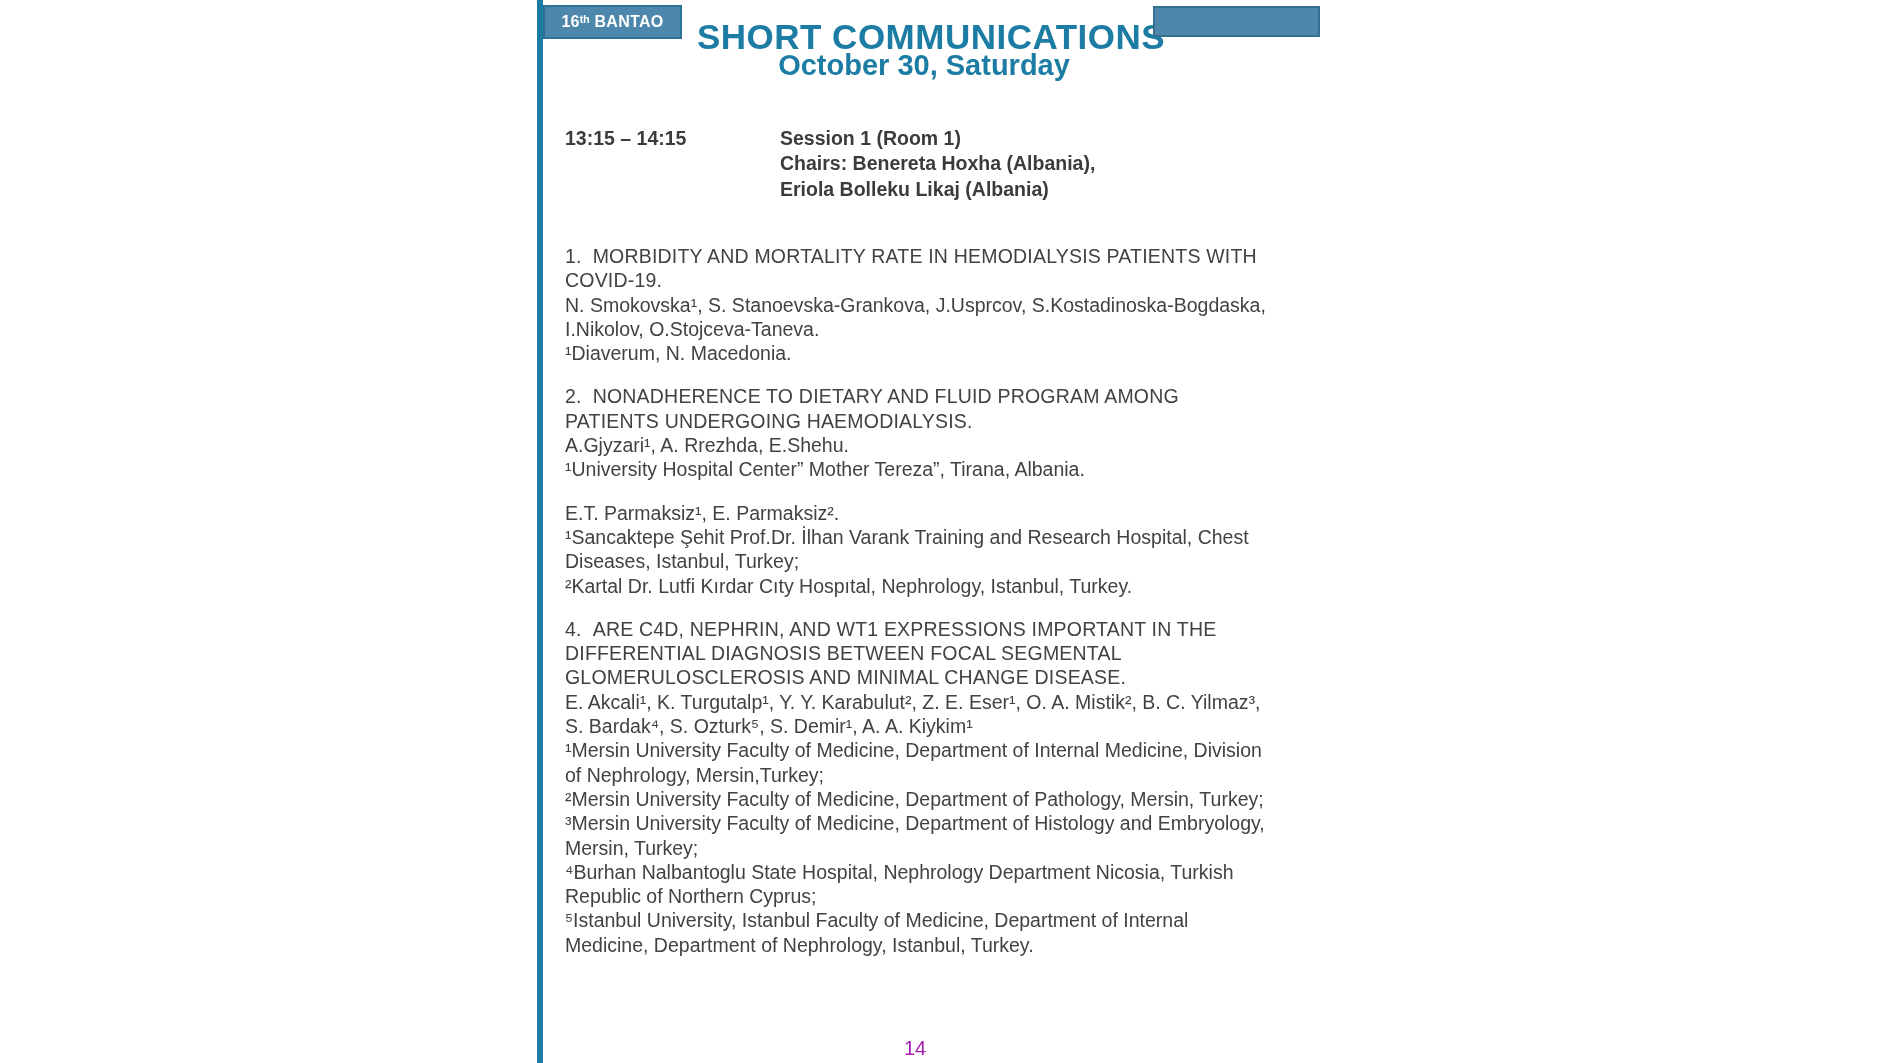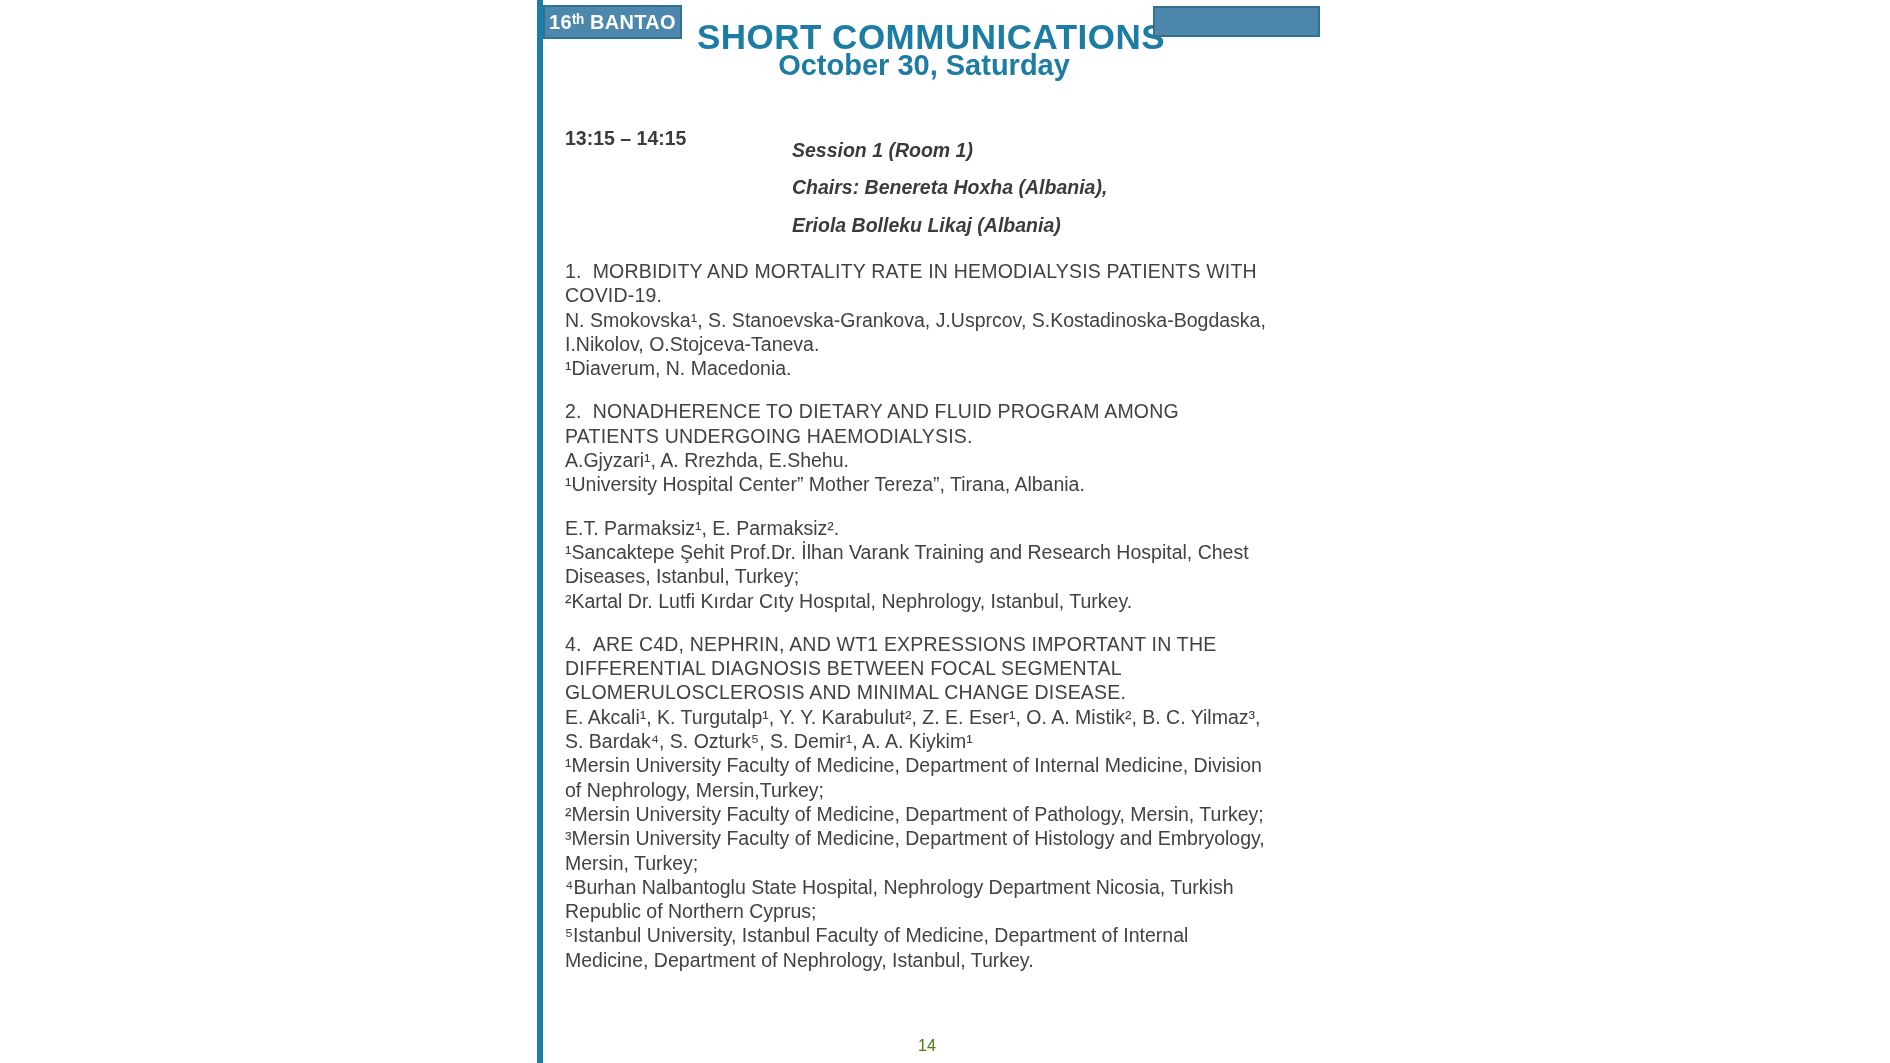--- a/index.html
+++ b/index.html
@@ -31,21 +31,21 @@
     position: absolute;
     left: 543px;
     top: 5px;
     width: 139px;
     height: 34px;
     box-sizing: border-box;
     background: var(--badge-bg);
     border: 2px solid var(--badge-border);
     color: #ffffff;
     font-weight: 700;
-    font-size: 20px;
+    font-size: 16px;
     letter-spacing: 0.3px;
     display: flex;
     align-items: center;
     justify-content: center;
   }
   .doc-title {
     position: absolute;
     left: 565px;
     top: 1px;
     width: 700px;
@@ -84,42 +84,42 @@
     display: flex;
     color: #3b3b3b;
     font-weight: 700;
     font-size: 19.5px;
     line-height: 25.3px;
   }
   .session-time {
     width: 215px;
     flex: 0 0 215px;
   }
-  .session-info div { margin: 12px; font-style: italic; }
+  .session-info div { margin: 0; }
   .abstract-list {
     position: absolute;
     left: 565px;
     top: 243px;
     width: 705px;
     font-size: 19.5px;
     line-height: 24.3px;
     color: var(--body-text);
   }
-  .abstract { margin: 16px 0 19px 0; }
+  .abstract { margin: 1px 0 19px 0; }
   .abstract p { margin: 0; }
   .abs-title { letter-spacing: 0.2px; }
   .abs-num { margin-right: 11px; }
   .pagenum {
     position: absolute;
-    left: 577px;
+    left: 565px;
     top: 1037px;
     width: 700px;
     text-align: center;
-    font-size: 16px;
-    color: #4d7c0f;
+    font-size: 20px;
+    color: #a21caf;
   }
 </style>
 </head>
 <body>
 
 <div class="canvas" style="--accent: #1c7ca4; --badge-bg: #4d87ac; --badge-border: #2d7396; --body-text: #424242;">
 
   <div class="rule"></div>
 
   <div class="badge">16ᵗʰ BANTAO</div>

